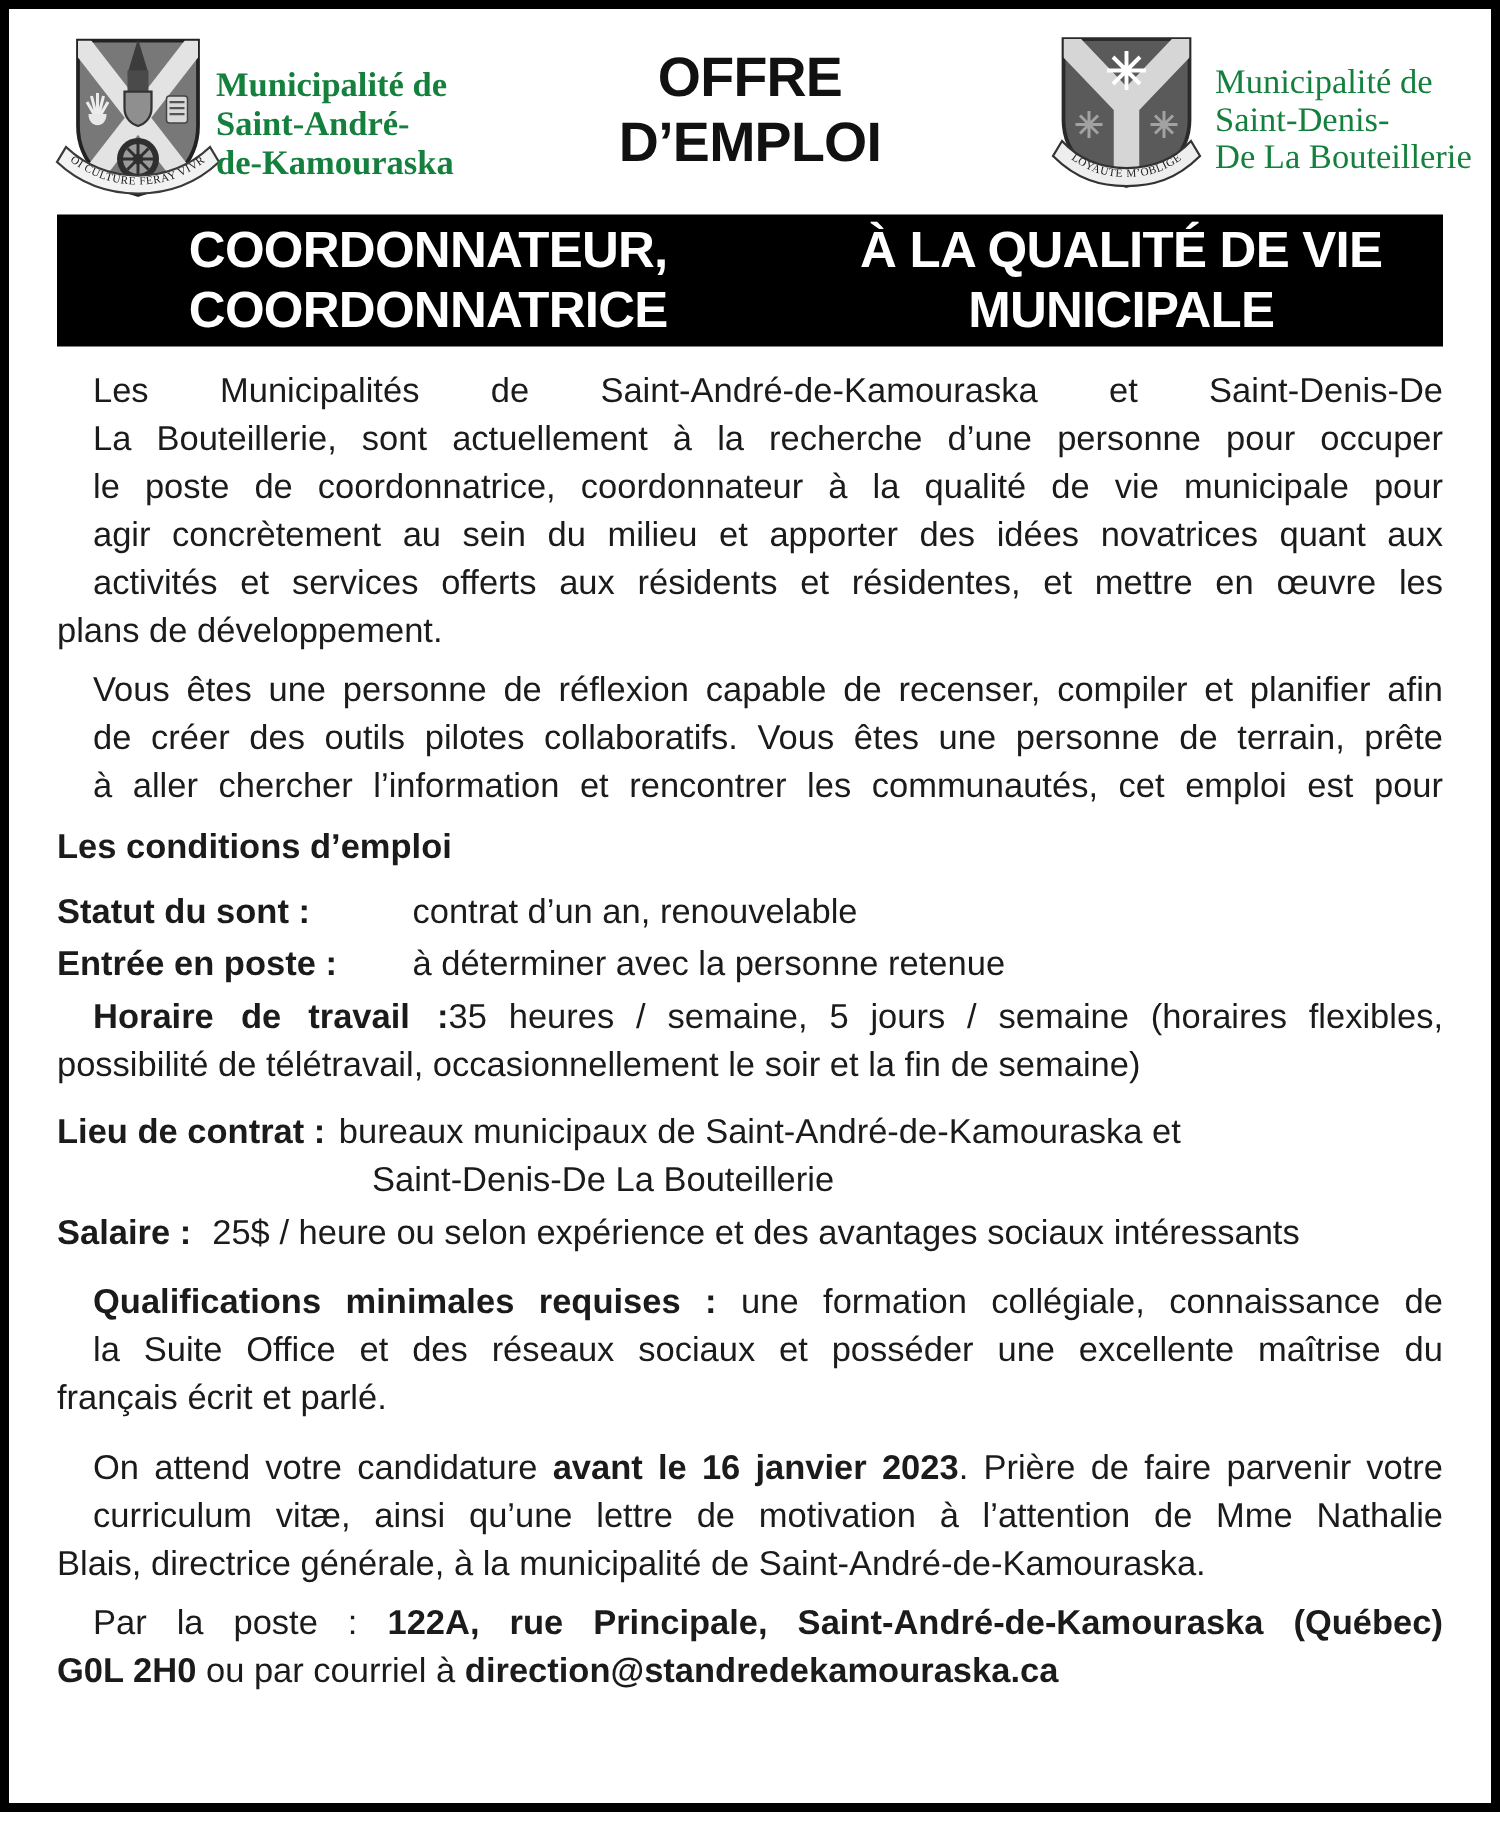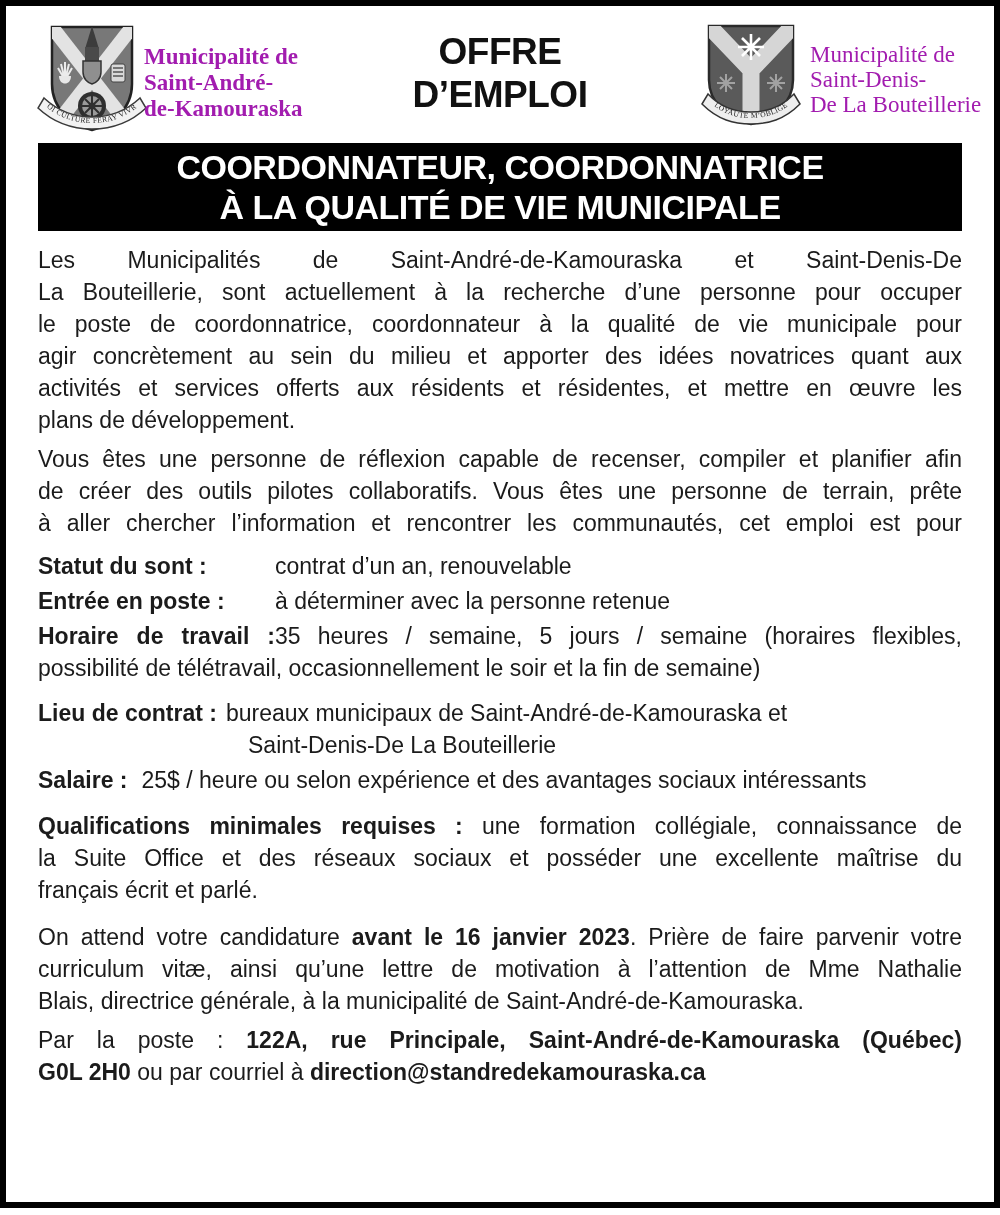--- a/index.html
+++ b/index.html
@@ -14,39 +14,39 @@
     color:#1b1b1b;
   }
   
   .header{position:relative;height:137px;}
   .crest{position:absolute;}
   .crest-left{left:29px;top:18px;}
   .crest-right{left:694px;top:16px;}
   .org{
     position:absolute;
     font-family:"Liberation Serif","DejaVu Serif",serif;
-    font-size:23px;line-height:26px;color:#a21caf;
+    font-size:23px;line-height:26px;color:#15803d;
   }
   .org-left{left:138px;top:38px;font-weight:bold;}
   .org-right{left:804px;top:36px;line-height:25px;}
   .title{
     position:absolute;left:0;right:0;top:24px;
     text-align:center;font-weight:bold;
     font-size:37px;line-height:43px;letter-spacing:-0.5px;color:#111;
   }
   
   .banner{
     margin:0 32px;height:88px;background:#000;color:#fff;
-    display:flex;flex-direction:column;justify-content:center;align-items:center;
+    display:flex;flex-direction:row;justify-content:center;align-items:center;
     text-align:center;font-weight:bold;font-size:34px;line-height:40px;
     letter-spacing:-0.5px;
   }
   
   .content{padding:0 32px;font-size:23px;line-height:32px;}
-  .jl{text-align:justify;text-align-last:justify;}
+  .jl{text-align:justify;text-align-last:justify;margin-left:24px;}
   .nl{text-align:left;}
   .b{font-weight:bold;}
   .it{font-style:italic;}
   .p-intro{margin-top:13px;}
   .p-profile{margin-top:7px;}
   .heading{margin-top:9px;font-weight:bold;}
   .row-statut{margin-top:11px;}
   .row-entree{margin-top:3px;}
   .row-horaire{margin-top:3px;}
   .row-lieu{margin-top:13px;}
@@ -155,20 +155,21 @@
       <div class="jl">activités et services offerts aux résidents et résidentes, et mettre en œuvre les</div>
       <div class="nl">plans de développement.</div>
     </div>
 
     <div class="p-profile">
       <div class="jl">Vous êtes une personne de réflexion capable de recenser, compiler et planifier afin</div>
       <div class="jl">de créer des outils pilotes collaboratifs. Vous êtes une personne de terrain, prête</div>
       <div class="jl">à aller chercher l’information et rencontrer les communautés, cet emploi est pour</div>
     </div>
 
+    <div class="heading">Les conditions d’emploi</div>
 
     <div class="row-statut">
       <span class="tab-label">Statut du sont :</span><span>contrat d’un an, renouvelable</span>
     </div>
 
     <div class="row-entree">
       <span class="tab-label">Entrée en poste :</span><span>à déterminer avec la personne retenue</span>
     </div>
 
     <div class="row-horaire">

